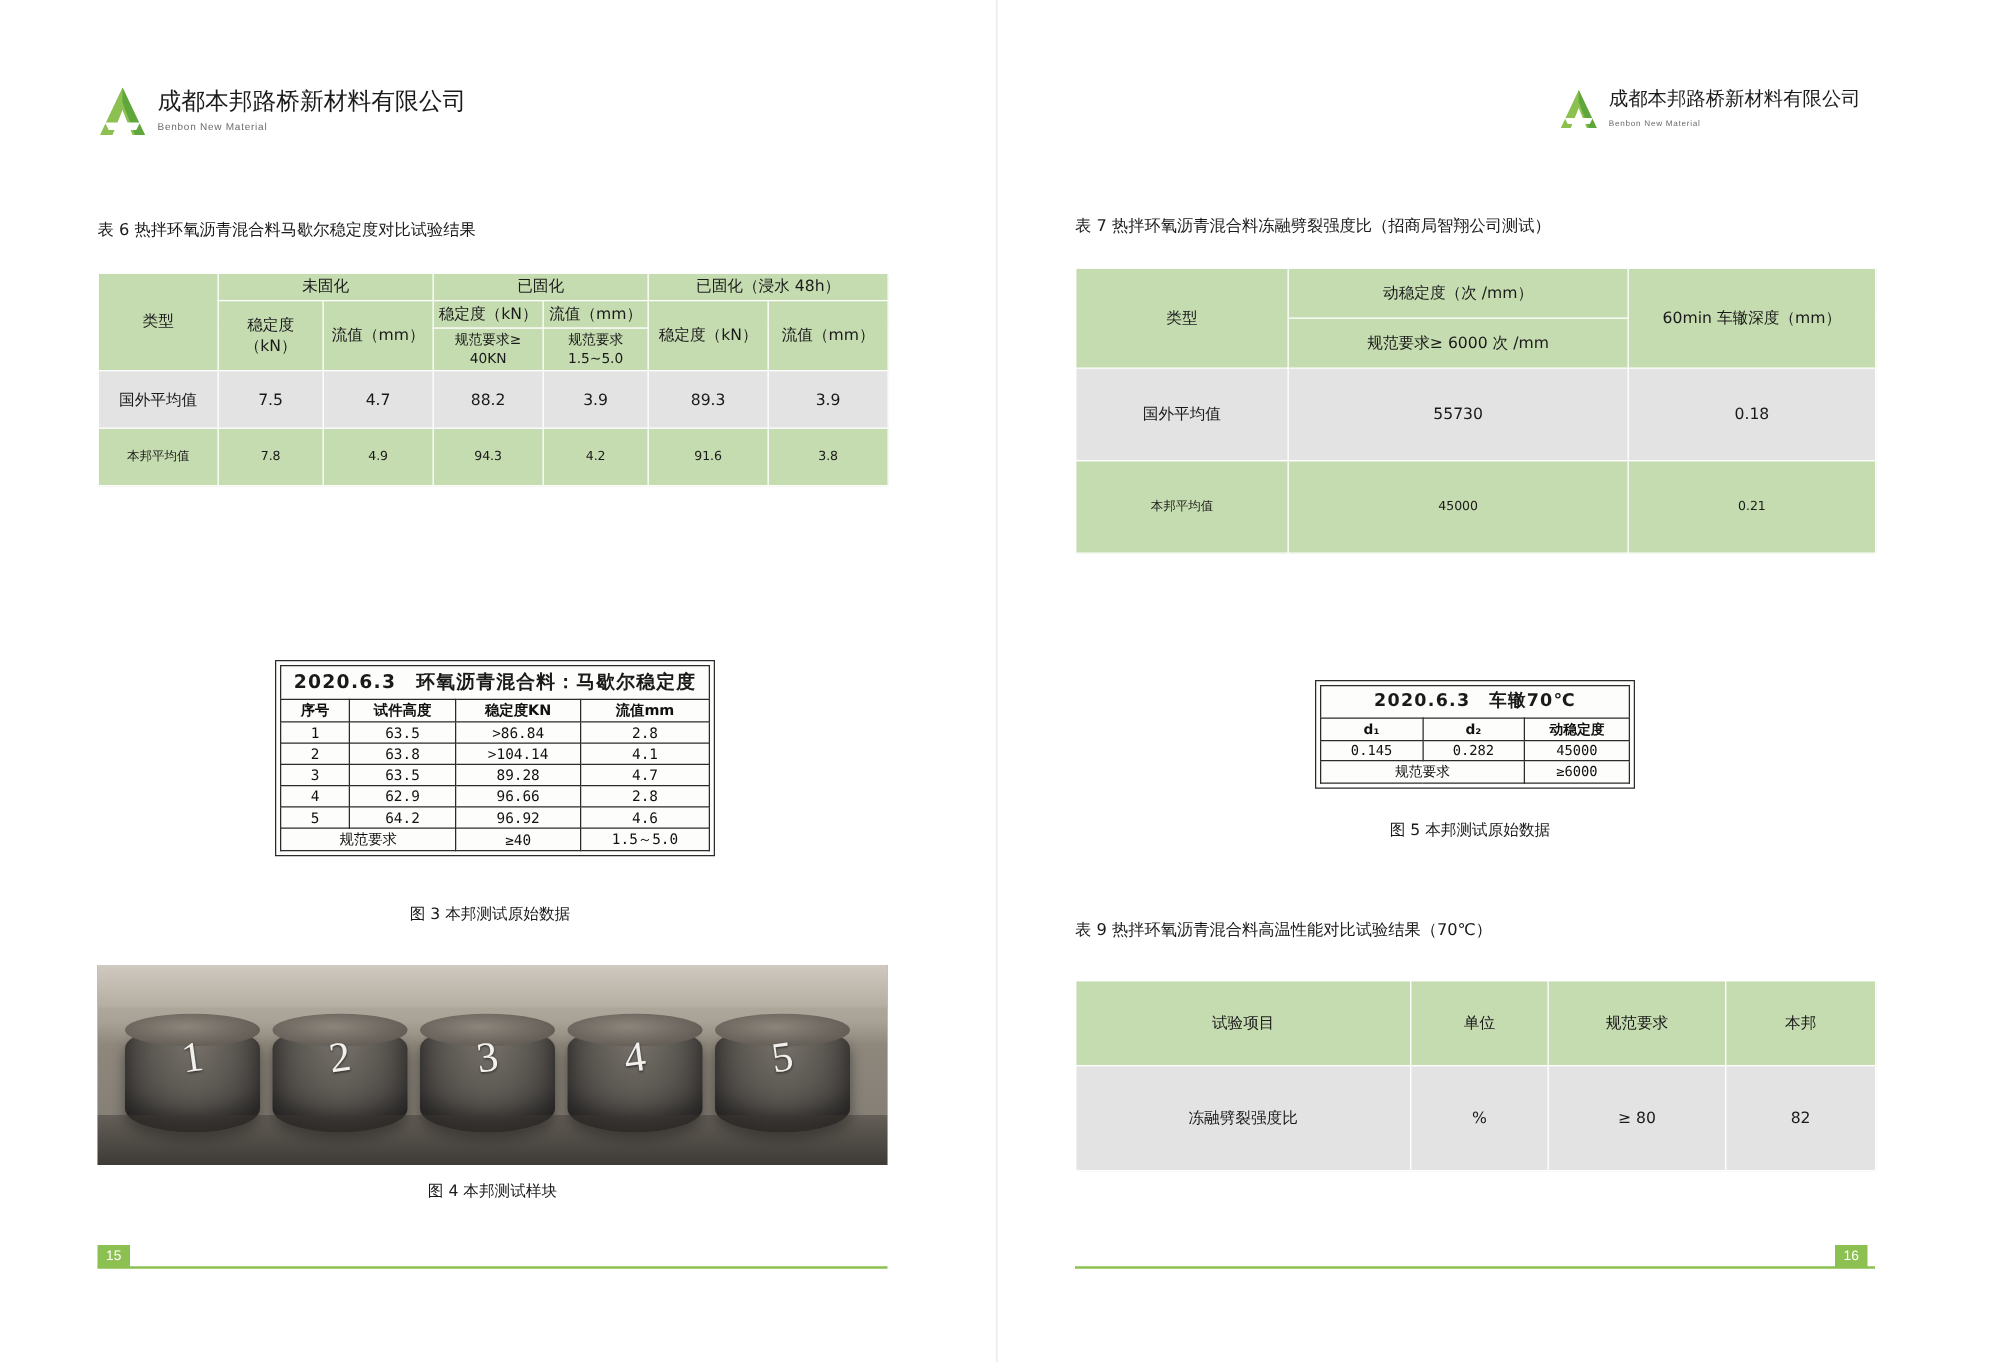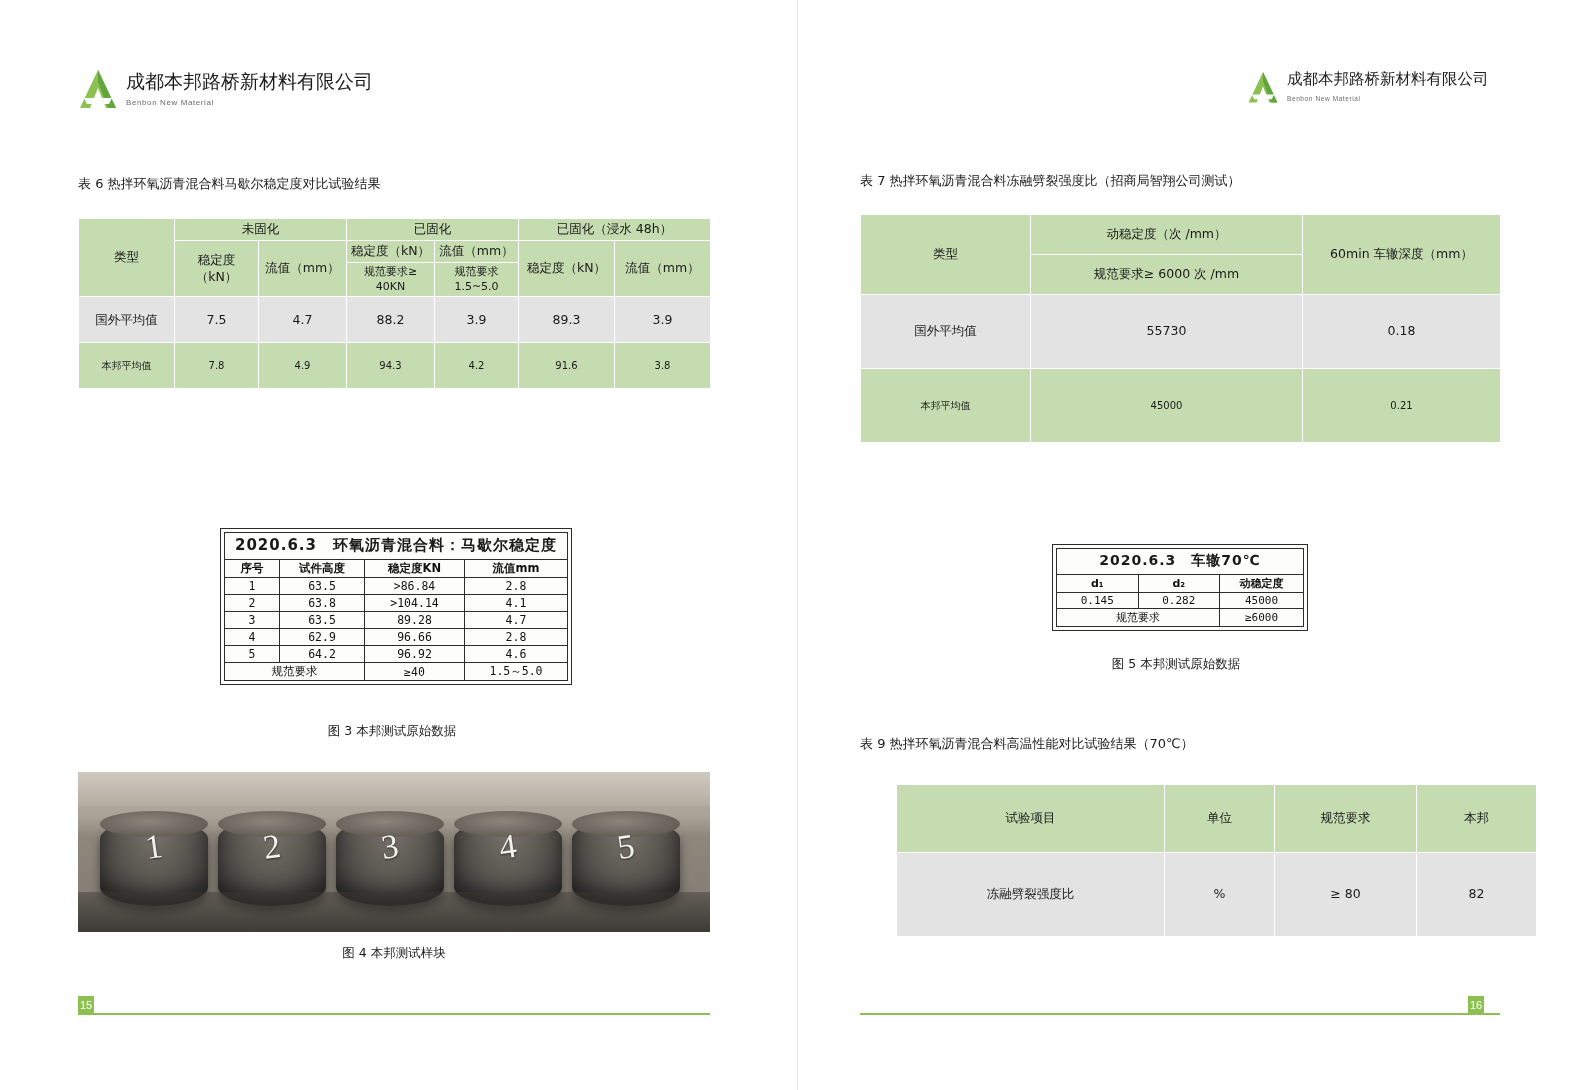--- a/index.html
+++ b/index.html
@@ -107,21 +107,21 @@
   .c-head { background: #c5dcb0; font-size: 12.5px; }
   .c-grey { background: #e3e3e3; font-size: 12.5px; }
   .c-green{ background: #c5dcb0; font-size: 10px; }
   .small { font-size: 11px; }
 
   
   #table6 { left: 78px; top: 218px; width: 632px; }
   
   #table7 { left: 860px; top: 214px; width: 640px; }
   
-  #table8 { left: 896px; top: 784px; width: 640px; }
+  #table8 { left: 860px; top: 784px; width: 640px; }
 
   
   .scan {
     position: absolute;
     background: #fdfdfb;
     border: 1.5px solid #2b2b2b;
     padding: 3px;
     box-shadow: 0 0 0 1px #ffffff inset;
   }
   .scan table {
@@ -208,21 +208,21 @@
   }
   #puck1 { left: 22px; }
   #puck2 { left: 140px; }
   #puck3 { left: 258px; }
   #puck4 { left: 376px; }
   #puck5 { left: 494px; }
 
   
   .pagenum {
     position: absolute;
-    width: 16px;
+    width: 26px;
     height: 18px;
     background: #8cc152;
     color: #ffffff;
     font-family: "Liberation Sans", sans-serif;
     font-size: 11px;
     display: flex;
     align-items: center;
     justify-content: center;
   }
   #pn-left  { left: 78px;  top: 996px; }

